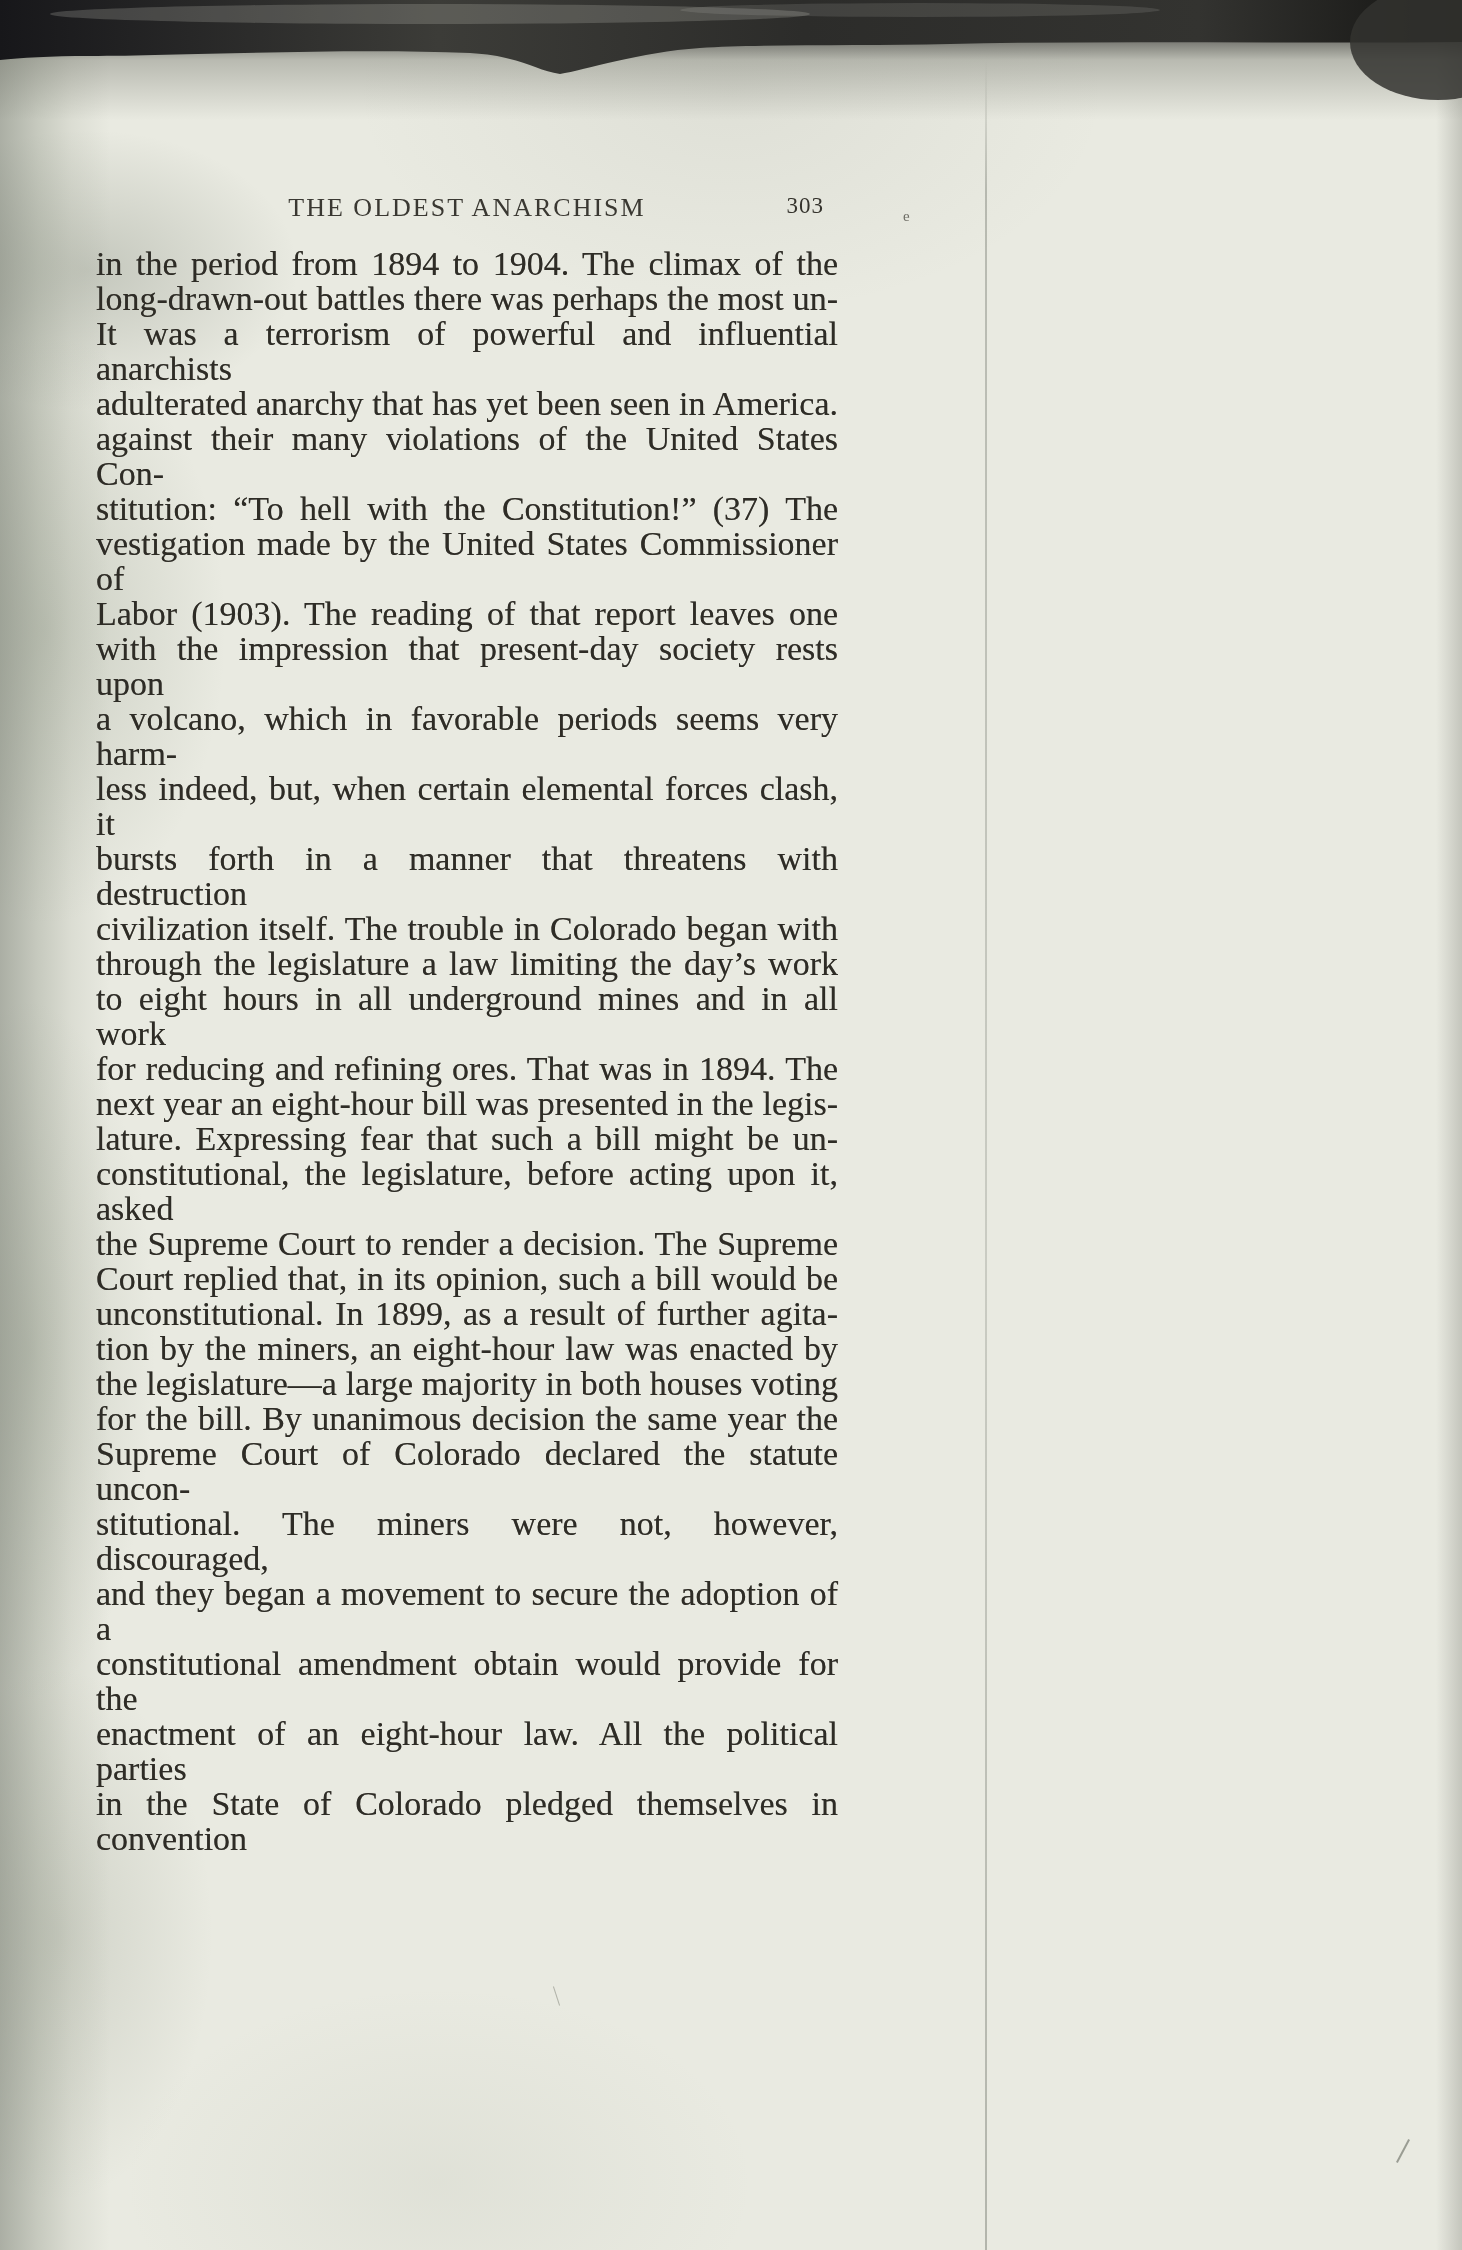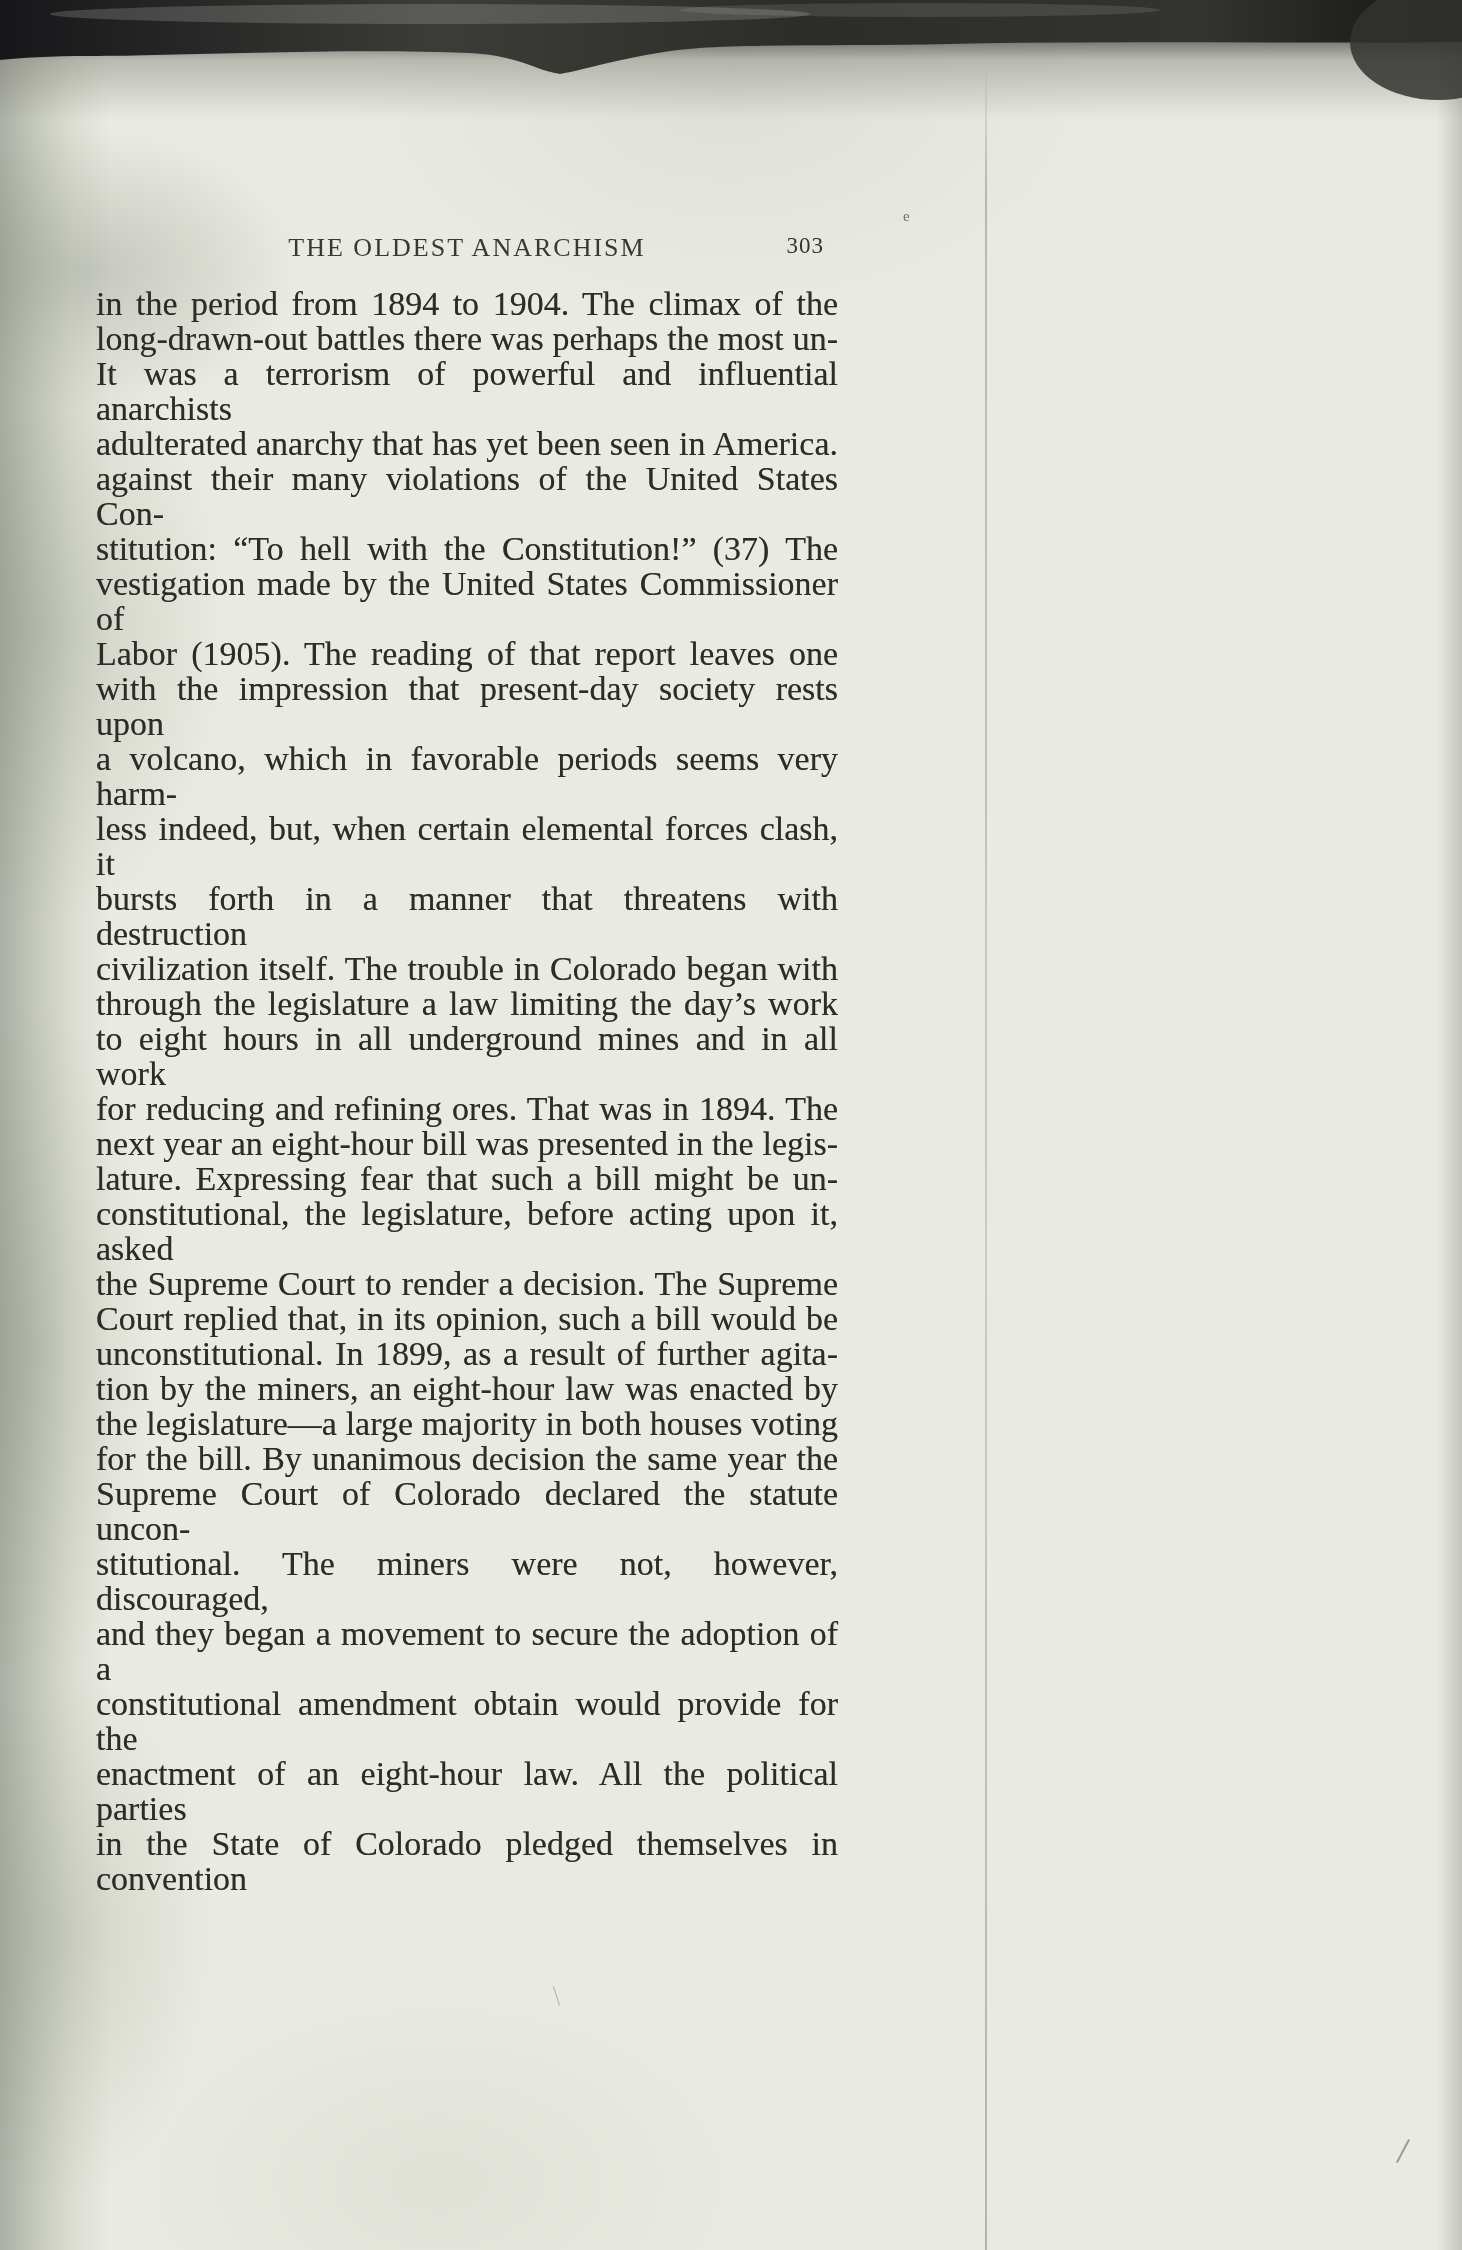--- a/index.html
+++ b/index.html
@@ -66,21 +66,20 @@
     background:rgba(90,92,84,0.55);transform:rotate(28deg);
   }
   .scratch-mark-2{
     position:absolute;left:556px;top:1986px;width:1px;height:20px;
     background:rgba(110,112,102,0.45);transform:rotate(-18deg);
   }
   
   .content{
     position:absolute;left:96px;top:192px;width:742px;
     color:var(--ink);
-    margin-top:40px;
   }
   .header{position:relative;height:32px;margin-bottom:22px;}
   .title{
     display:block;text-align:center;
     font-size:26px;line-height:32px;letter-spacing:2px;
     color:#3a3832;
   }
   .page-number{
     position:absolute;right:14px;top:1px;
     font-size:23px;letter-spacing:1px;color:#35332d;
@@ -134,21 +133,21 @@
     <span class="page-number">303</span>
   </div>
   <div class="body-text">
       <div class="line">in the period from 1894 to 1904.  The climax of the</div>
       <div class="line">long-drawn-out battles there was perhaps the most un-</div>
       <div class="line">It was a terrorism of powerful and influential anarchists</div>
       <div class="line">adulterated anarchy that has yet been seen in America.</div>
       <div class="line">against their many violations of the United States Con-</div>
       <div class="line">stitution: “To hell with the Constitution!” (37)  The</div>
       <div class="line">vestigation made by the United States Commissioner of</div>
-      <div class="line">Labor (1905).  The reading of that report leaves one</div>
+      <div class="line">Labor (1903).  The reading of that report leaves one</div>
       <div class="line">with the impression that present-day society rests upon</div>
       <div class="line">a volcano, which in favorable periods seems very harm-</div>
       <div class="line">less indeed, but, when certain elemental forces clash, it</div>
       <div class="line">bursts forth in a manner that threatens with destruction</div>
       <div class="line">civilization itself.  The trouble in Colorado began with</div>
       <div class="line">through the legislature a law limiting the day’s work</div>
       <div class="line">to eight hours in all underground mines and in all work</div>
       <div class="line">for reducing and refining ores.  That was in 1894.  The</div>
       <div class="line">next year an eight-hour bill was presented in the legis-</div>
       <div class="line">lature.  Expressing fear that such a bill might be un-</div>

